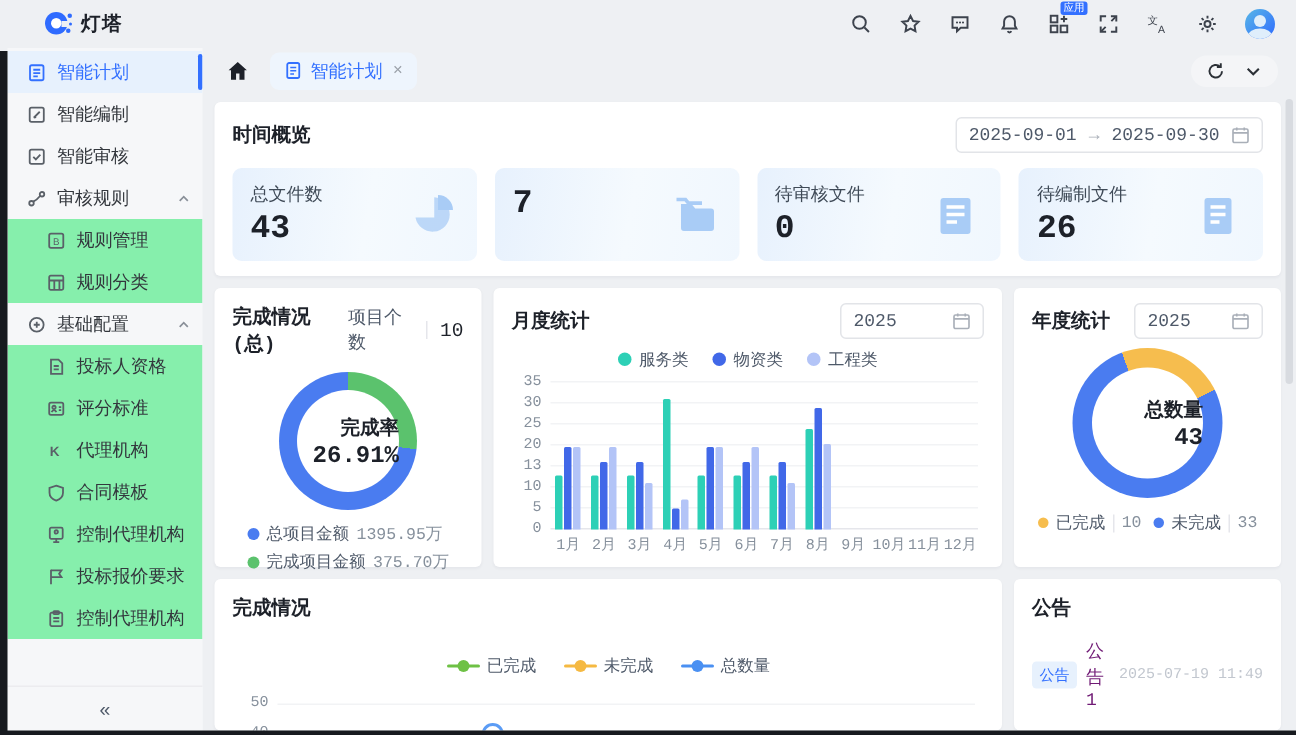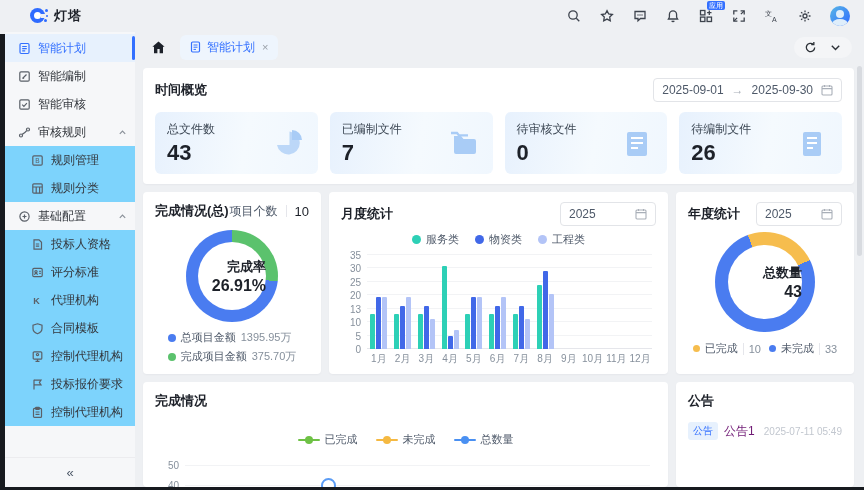--- a/index.html
+++ b/index.html
@@ -36,39 +36,39 @@
   .sidebar { position:absolute; left:5px; top:32px; width:130px; height:455px; background:#f6f7f9; display:flex; flex-direction:column; }
   .sb-scroll { flex:1; overflow:hidden; padding-top:2px; }
   .sb-item { height:28px; display:flex; align-items:center; gap:7px; padding:0 8px 0 13px; font-size:12px; color:#33373d; cursor:pointer; position:relative; }
   .sb-item .sb-ic { width:13px; height:13px; color:#5a6068; flex:none; display:flex; }
   .sb-item .sb-ic svg { width:13px; height:13px; }
   .sb-item.active { background:#e7f1fd; color:#3370ff; }
   .sb-item.active .sb-ic { color:#3370ff; }
   .sb-item.active::after { content:""; position:absolute; right:0; top:2px; bottom:2px; width:3px; background:#3370ff; border-radius:2px; }
   .sb-chev { margin-left:auto; color:#8a9099; display:flex; }
   .sb-chev svg { width:9px; height:9px; }
-  .sb-sub { background:#7dd3fc; }
+  .sb-sub { background:#86efac; }
   .sb-sub .sb-item { padding-left:26px; }
   .sb-foot { height:30px; border-top:1px solid #ececef; display:flex; align-items:center; justify-content:center; font-size:13px; color:#4e5969; cursor:pointer; background:#f6f7f9; }
 
   
   .main { position:absolute; left:135px; top:32px; width:729px; height:455px; display:flex; flex-direction:column; }
   .tabbar { height:30px; display:flex; align-items:center; padding:0 12px 0 16px; gap:14px; }
   .home-ic { width:15px; height:15px; color:#1d2129; cursor:pointer; display:flex; }
   .home-ic svg { width:15px; height:15px; }
   .tab { display:flex; align-items:center; gap:5px; background:#eef5fd; border-radius:6px; padding:4px 10px; cursor:pointer; }
   .tab .t-ic { width:12px; height:12px; color:#3370ff; display:flex; }
   .tab .t-ic svg { width:12px; height:12px; }
   .tab .t-label { font-size:12px; color:#3370ff; }
   .tab .t-close { font-size:11px; color:#9aa0a8; margin-left:2px; cursor:pointer; }
   .tab-tools { margin-left:auto; display:flex; align-items:center; gap:12px; background:#f4f5f7; border-radius:12px; padding:4px 10px; }
   .tab-tools .tt { width:13px; height:13px; color:#2b3036; cursor:pointer; display:flex; }
   .tab-tools .tt svg { width:13px; height:13px; }
 
-  .content { flex:1; padding:6px 10px 0 8px; display:flex; flex-direction:column; gap:8px; overflow:hidden; }
+  .content { flex:1; padding:6px 10px 0 8px; display:flex; flex-direction:column; gap:8px; overflow:hidden;font-family:Liberation Mono, monospace; }
   .card { background:#fff; border-radius:4px; box-shadow:0 1px 2px rgba(31,35,41,.04); padding:10px 12px; }
   .card-head { display:flex; align-items:center; }
   .card-title { font-size:13px; font-weight:bold; color:#1d2129; }
 
   
   .picker { margin-left:auto; display:flex; align-items:center; gap:8px; border:1px solid #e2e4e8; background:#fff; border-radius:4px; padding:4px 8px; font-size:12px; color:#4e5969; cursor:pointer; }
   .picker .sep { color:#a9afb8; }
   .picker .cal { width:12px; height:12px; color:#a9afb8; display:flex; }
   .picker .cal svg { width:12px; height:12px; }
 
@@ -418,21 +418,20 @@
               <div class="stat-label">总文件数</div>
               <div class="stat-value">43</div>
               <span class="stat-ic">
                 <svg viewBox="0 0 32 32">
                   <path d="M17.5 3.5A11.5 11.5 0 1 1 5 17h12.5z" fill="currentColor" opacity=".75"></path>
                   <path d="M20 2a10 10 0 0 1 10 10H20z" fill="currentColor"></path>
                 </svg>
               </span>
             </div>
             <div class="stat-box">
-              <div class="stat-label">已编制文件</div>
               <div class="stat-value">7</div>
               <span class="stat-ic">
                 <svg viewBox="0 0 32 32">
                   <path d="M7 8h7l2.5 3H27a2 2 0 0 1 2 2v11a2 2 0 0 1-2 2H9a2 2 0 0 1-2-2z" fill="currentColor"></path>
                   <path d="M4 5h6l2 2.4h9" stroke="currentColor" stroke-width="2.4" fill="none"></path>
                 </svg>
               </span>
             </div>
             <div class="stat-box">
               <div class="stat-label">待审核文件</div>
@@ -691,21 +690,21 @@
           </div>
         </div>
 
         <div class="card card-notice">
           <div class="card-head">
             <span class="card-title">公告</span>
           </div>
           <div class="notice-row">
             <span class="notice-badge">公告</span>
             <span class="notice-text">公告1</span>
-            <span class="notice-time">2025-07-11 05:49</span>
+            <span class="notice-time">2025-07-19 11:49</span>
           </div>
         </div>
       </div>
 
     </div>
   </div>
 
   <div class="scrollbar-thumb"></div>
   <div class="edge-left"></div>
   <div class="edge-bottom"></div>

